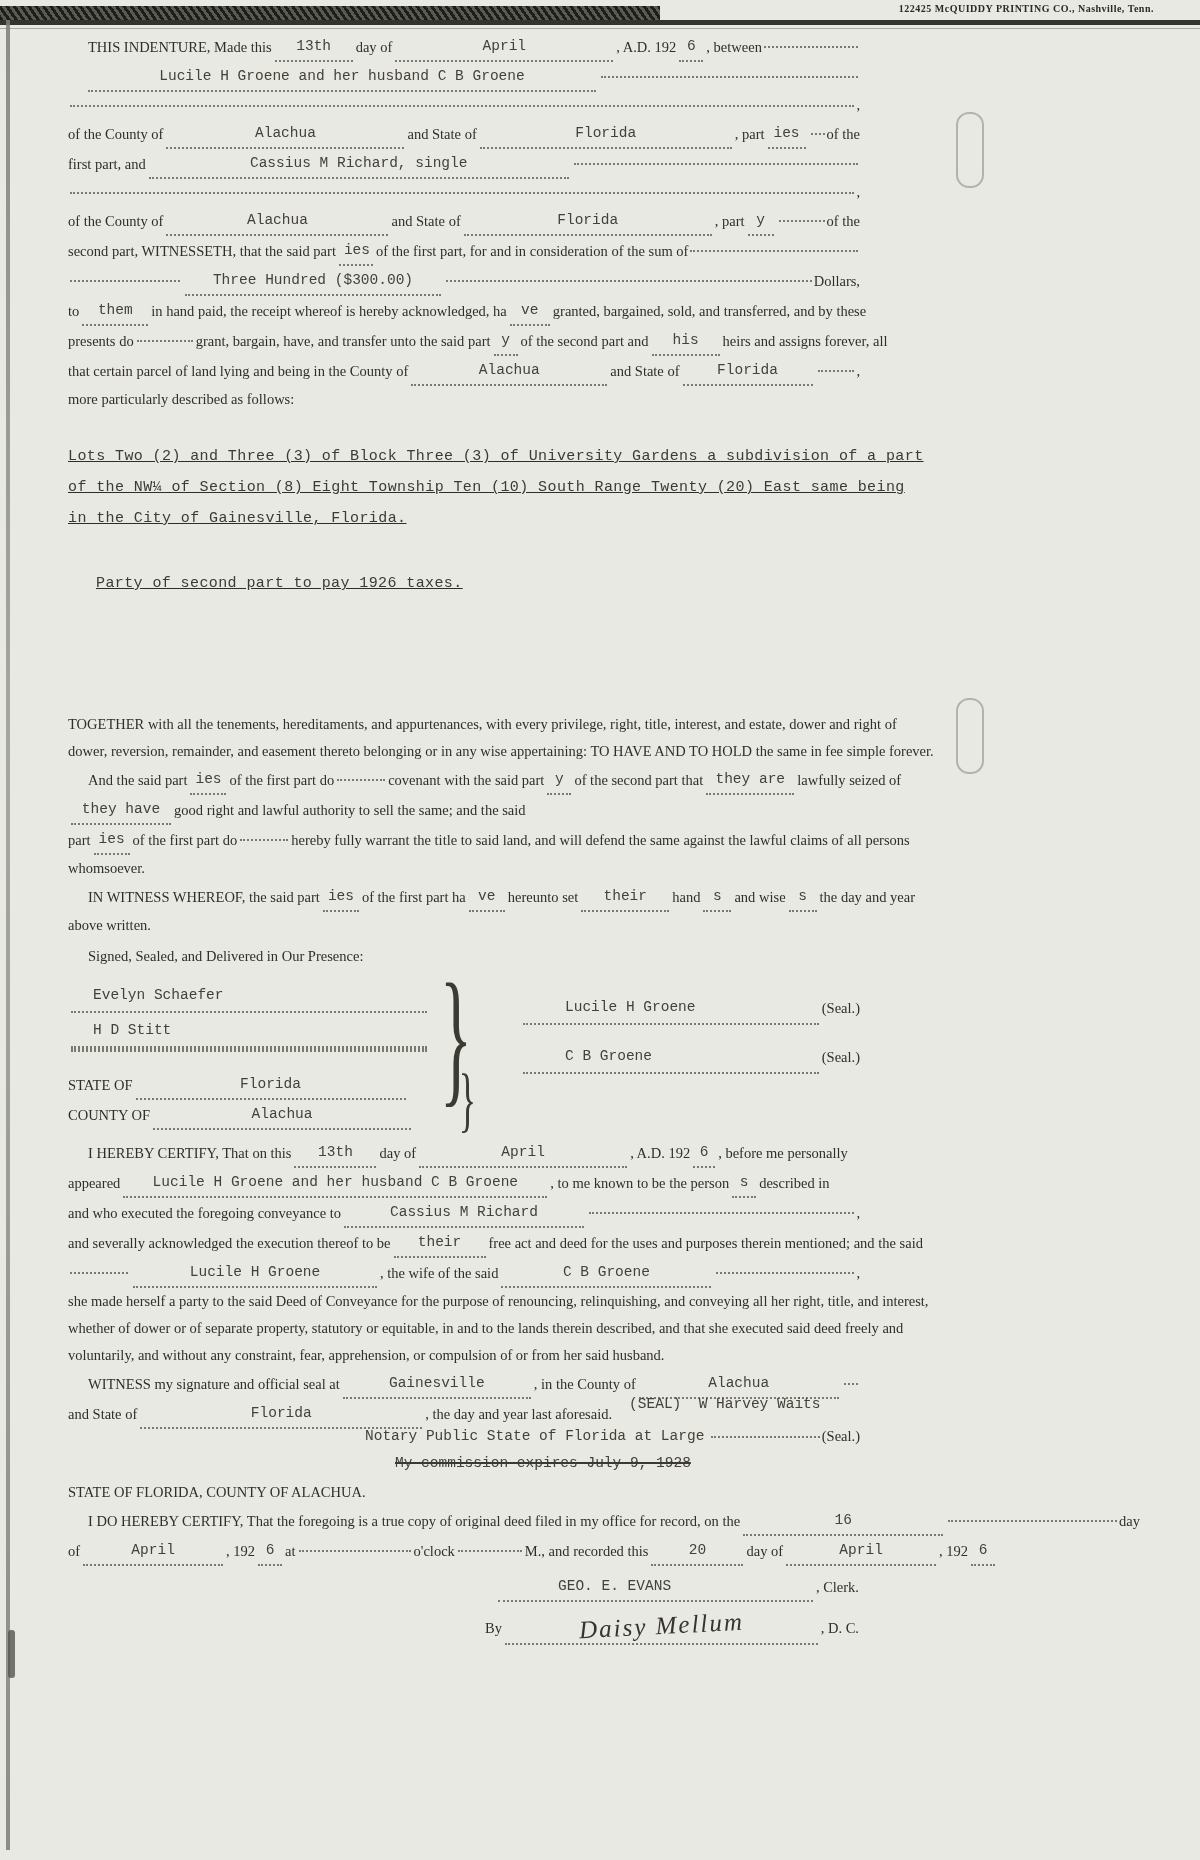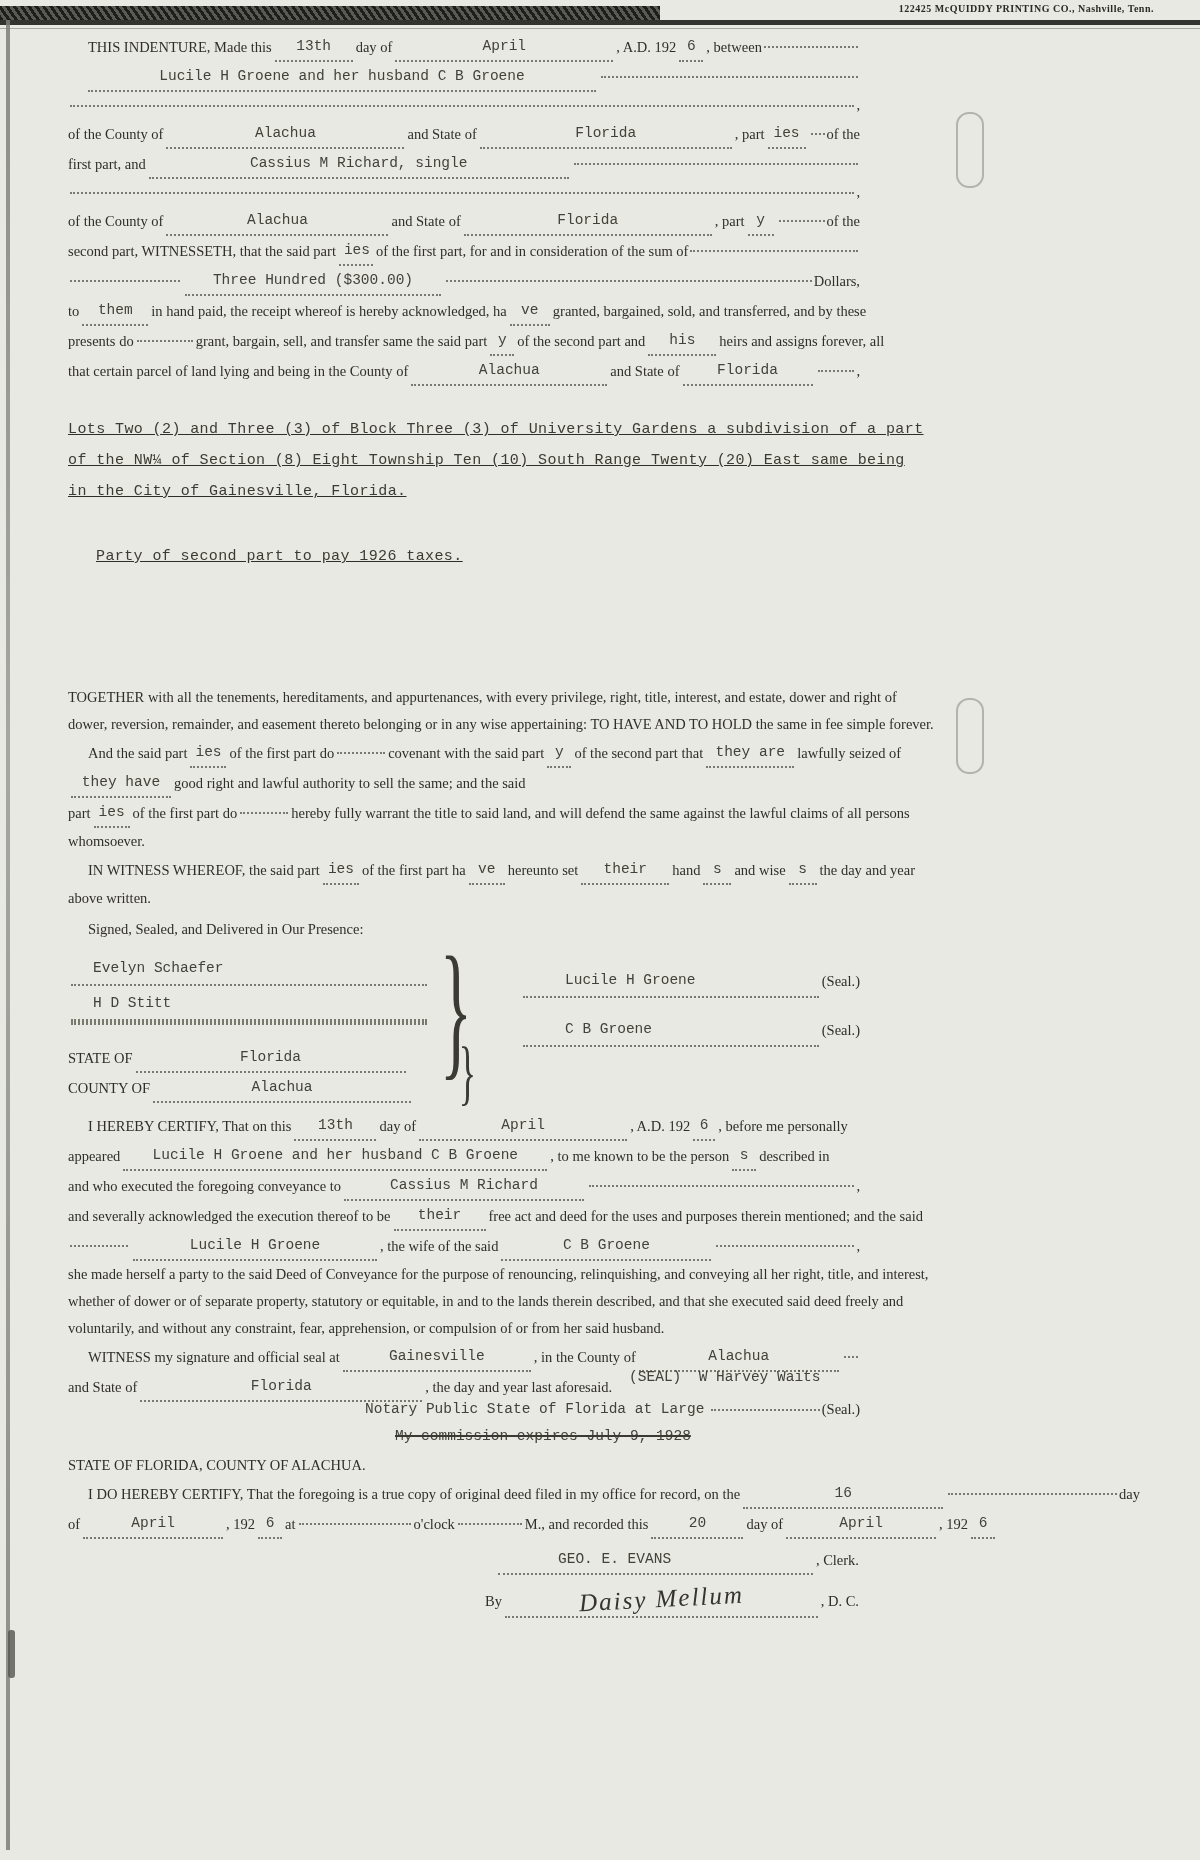--- a/index.html
+++ b/index.html
@@ -153,36 +153,39 @@
       <span class="p">to</span>
       <span class="b" style="width:66px"><span class="t">them</span></span>
       <span class="p">in hand paid, the receipt whereof is hereby acknowledged, ha</span>
       <span class="b" style="width:40px"><span class="t">ve</span></span>
       <span class="p">granted, bargained, sold, and transferred, and by these</span>
     </div>
 
     <div class="line narrow">
       <span class="p">presents do</span>
       <span class="b" style="width:56px"></span>
-      <span class="p">grant, bargain, sell, and transfer same the said part</span>
+      <span class="p">grant, bargain, have, and transfer unto the said part</span>
       <span class="b" style="width:24px"><span class="t">y</span></span>
       <span class="p">of the second part and</span>
       <span class="b" style="width:68px"><span class="t">his</span></span>
       <span class="p">heirs and assigns forever, all</span>
     </div>
 
     <div class="line narrow">
       <span class="p">that certain parcel of land lying and being in the County of</span>
       <span class="b" style="width:196px"><span class="t">Alachua</span></span>
       <span class="p">and State of</span>
       <span class="b" style="width:130px"><span class="t">Florida</span></span>
       <span class="f"></span>
       <span class="p">,</span>
     </div>
 
+    <div class="line narrow">
+      <span class="p">more particularly described as follows:</span>
+    </div>
 
     <div class="desc">
       <div class="tline">Lots Two (2) and Three (3) of Block Three (3) of University Gardens a subdivision of a part</div>
       <div class="tline">of the NW¼ of Section (8) Eight Township Ten (10) South Range Twenty (20) East same being</div>
       <div class="tline">in the City of Gainesville, Florida.</div>
       <div class="tline taxes">Party of second part to pay 1926 taxes.</div>
     </div>
 
     <div class="together">
       <div class="line narrow">

